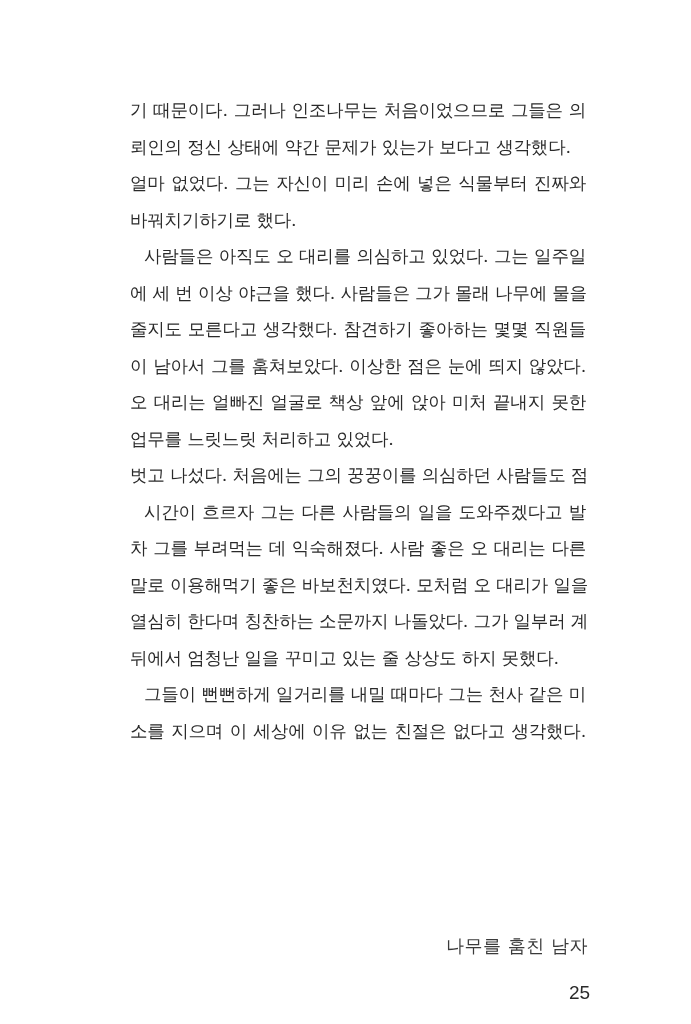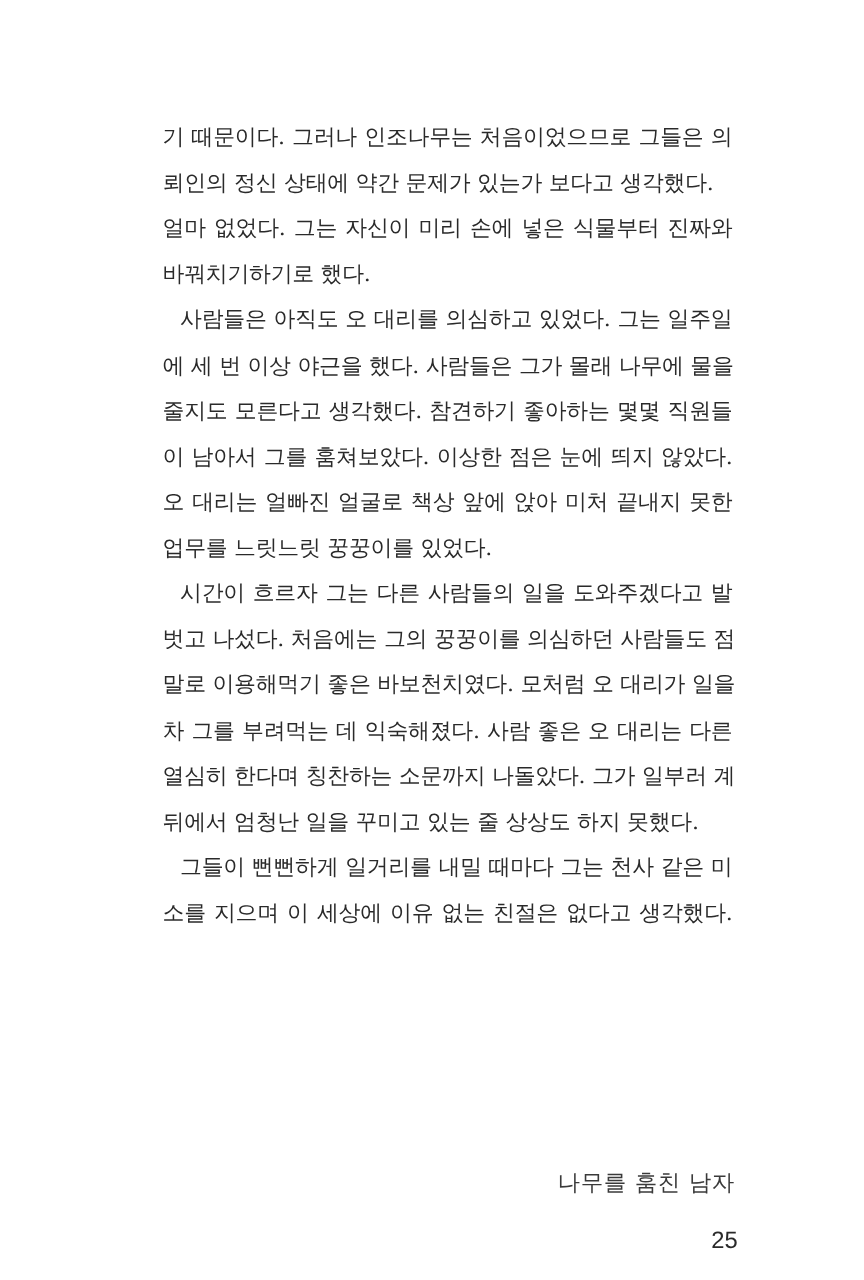--- a/index.html
+++ b/index.html
@@ -76,25 +76,25 @@
   <div class="body-text">
     <div class="line justify">기 때문이다. 그러나 인조나무는 처음이었으므로 그들은 의</div>
     <div class="line">뢰인의 정신 상태에 약간 문제가 있는가 보다고 생각했다.</div>
     <div class="line justify">얼마 없었다. 그는 자신이 미리 손에 넣은 식물부터 진짜와</div>
     <div class="line">바꿔치기하기로 했다.</div>
     <div class="line justify indent">사람들은 아직도 오 대리를 의심하고 있었다. 그는 일주일</div>
     <div class="line justify">에 세 번 이상 야근을 했다. 사람들은 그가 몰래 나무에 물을</div>
     <div class="line justify">줄지도 모른다고 생각했다. 참견하기 좋아하는 몇몇 직원들</div>
     <div class="line justify">이 남아서 그를 훔쳐보았다. 이상한 점은 눈에 띄지 않았다.</div>
     <div class="line justify">오 대리는 얼빠진 얼굴로 책상 앞에 앉아 미처 끝내지 못한</div>
-    <div class="line">업무를 느릿느릿 꿍꿍이를 있었다.</div>
+    <div class="line">업무를 느릿느릿 처리하고 있었다.</div>
+    <div class="line justify">벗고 나섰다. 처음에는 그의 꿍꿍이를 의심하던 사람들도 점</div>
     <div class="line justify indent">시간이 흐르자 그는 다른 사람들의 일을 도와주겠다고 발</div>
-    <div class="line justify">벗고 나섰다. 처음에는 그의 꿍꿍이를 의심하던 사람들도 점</div>
+    <div class="line justify">차 그를 부려먹는 데 익숙해졌다. 사람 좋은 오 대리는 다른</div>
     <div class="line justify">말로 이용해먹기 좋은 바보천치였다. 모처럼 오 대리가 일을</div>
-    <div class="line justify">차 그를 부려먹는 데 익숙해졌다. 사람 좋은 오 대리는 다른</div>
     <div class="line justify">열심히 한다며 칭찬하는 소문까지 나돌았다. 그가 일부러 계</div>
     <div class="line">뒤에서 엄청난 일을 꾸미고 있는 줄 상상도 하지 못했다.</div>
     <div class="line justify indent">그들이 뻔뻔하게 일거리를 내밀 때마다 그는 천사 같은 미</div>
     <div class="line justify">소를 지으며 이 세상에 이유 없는 친절은 없다고 생각했다.</div>
   </div>
 
   <div class="footer">
     <span class="running-title">나무를 훔친 남자</span>
     <span class="page-number">25</span>
   </div>

